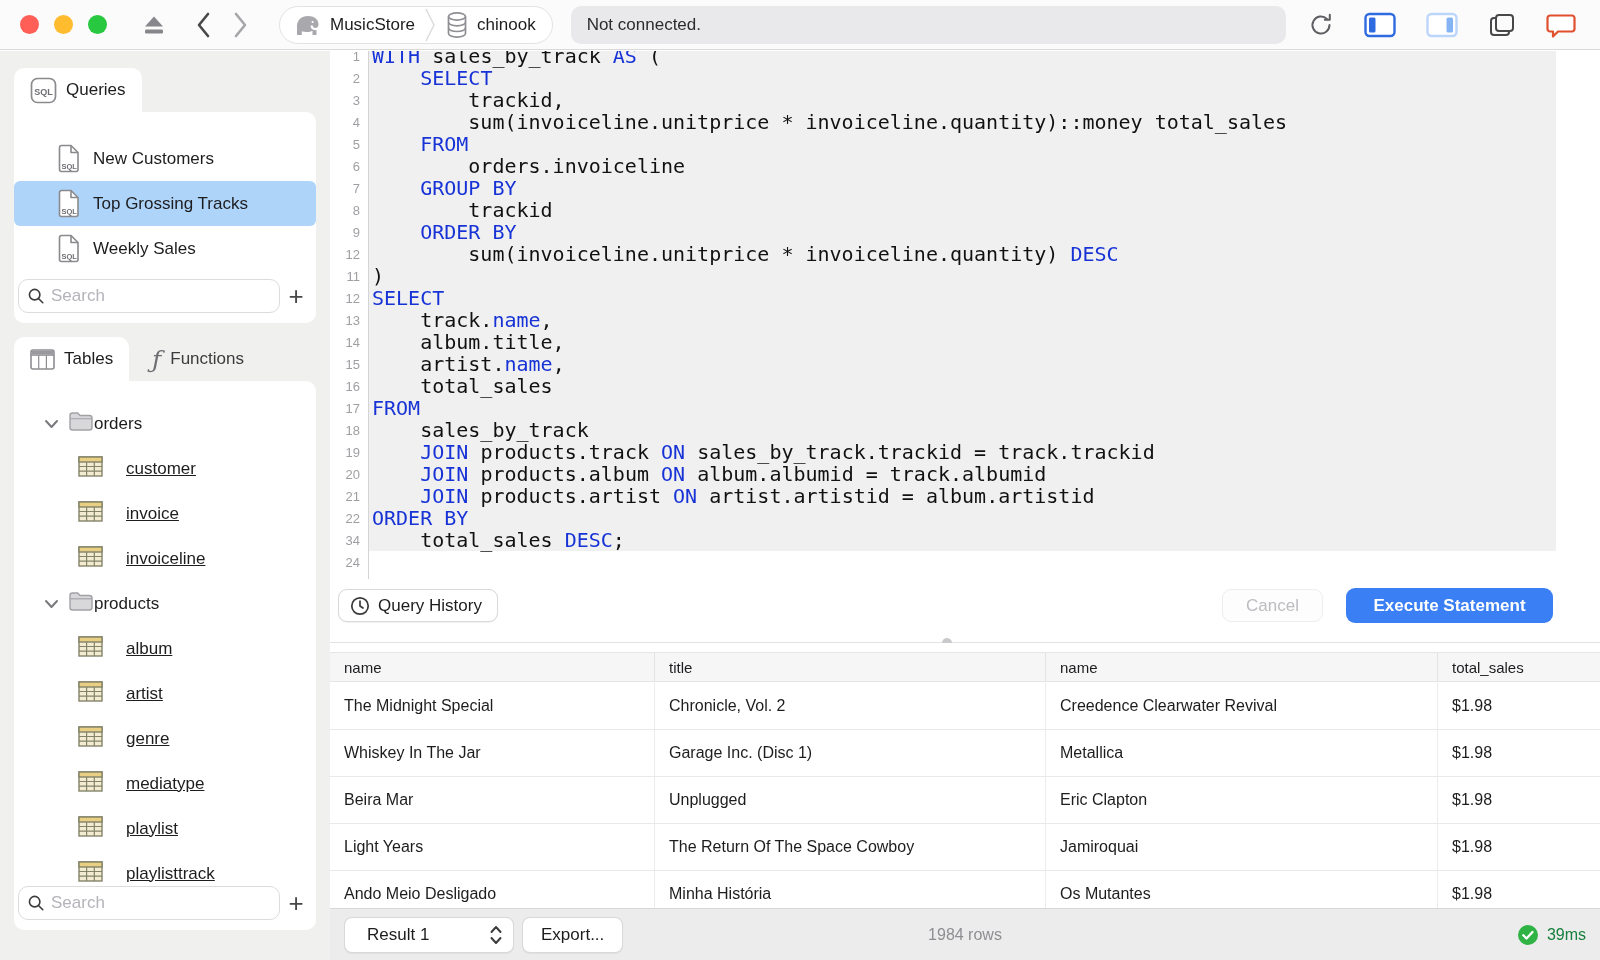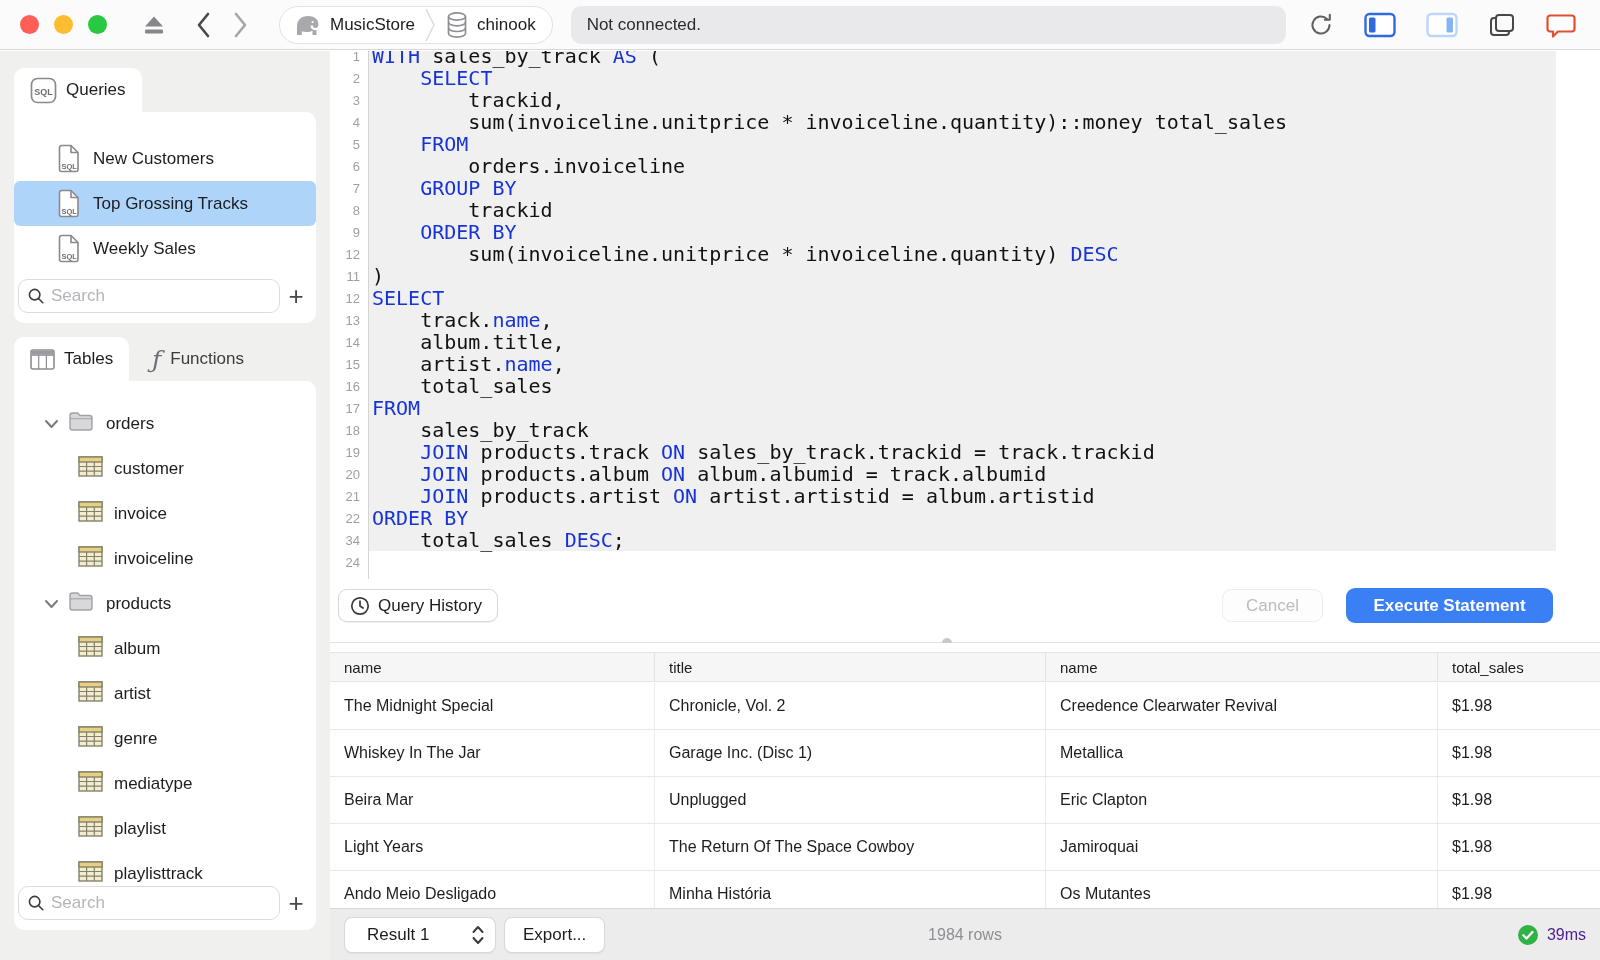--- a/index.html
+++ b/index.html
@@ -31,23 +31,23 @@
   .panel { position:absolute; left:14px; width:302px; background:#fff; border-radius:0 10px 10px 10px; }
   .q-panel { top:61px; height:211px; }
   .s-panel { top:330px; height:549px; overflow:hidden; }
   .q-list { padding-top:24px; }
   .q-row { height:45px; display:flex; align-items:center; gap:12px; padding-left:44px; font-size:17px; cursor:default; }
   .q-row.selected { background:#aed4fa; border-radius:6px; }
   .tree { padding-top:20px; }
   .tree-row { height:45px; display:flex; align-items:center; font-size:17px; cursor:default; }
   .tree-row .chev { width:22px; display:flex; justify-content:center; margin-left:26px; }
   .tree-row.folder .icon { margin-left:6px; }
-  .tree-row.folder .lbl { margin-left:12px; }
+  .tree-row.folder .lbl { }
   .tree-row.table { padding-left:64px; }
-  .tree-row.table .lbl { margin-left:11px; }
+  .tree-row.table .lbl { margin-left:23px;text-decoration:underline; }
   .searchrow { position:absolute; left:4px; right:4px; bottom:6px; display:flex; align-items:center; background:#fff; padding:4px 0; }
   .searchbox { flex:1; height:34px; border:1px solid #dcdcde; border-radius:10px; background:#fff; display:flex; align-items:center; padding:0 8px; gap:6px; }
   .searchbox input { border:none; outline:none; width:100%; font-size:17px; font-family:inherit; color:#1d1d1f; background:transparent; }
   .searchbox input::placeholder { color:#b4b4ba; }
   .plus-btn { width:32px; background:none; border:none; font-size:26px; font-weight:300; color:#48484a; cursor:pointer; line-height:1; }
 
   
   .editor { position:absolute; left:330px; top:51px; right:0; height:591px; background:#fff; overflow:hidden; }
   .stmt-highlight { position:absolute; left:38px; top:-6px; width:1188px; height:506px; background:#f0f0f0; }
   .gutter-line { position:absolute; left:38px; top:0; height:528px; width:1px; background:#d4d4d4; }
@@ -69,25 +69,25 @@
   .results { position:absolute; left:330px; top:643px; right:0; bottom:52px; background:#fff; overflow:hidden; }
   .rheader { position:absolute; left:0; right:0; top:9px; height:30px; background:#f6f6f7; border-top:1px solid #e5e5e5; border-bottom:1px solid #e5e5e5; display:flex; }
   .hcell { display:flex; align-items:center; padding-left:14px; font-size:15px; color:#1d1d1f; border-right:1px solid #e3e3e4; cursor:pointer; }
   .rbody { position:absolute; left:0; right:0; top:40px; bottom:0;border-radius:14px; }
   .rrow { height:47px; display:flex; border-bottom:1px solid #e9e9e9; cursor:default; }
   .rcell { display:flex; align-items:center; padding-left:14px; font-size:16px; color:#1d1d1f; border-right:1px solid #ececec; overflow:hidden; white-space:nowrap; }
   .c0 { width:325px; flex:none; } .c1 { width:391px; flex:none; } .c2 { width:392px; flex:none; } .c3 { flex:1; border-right:none !important; }
 
   
   .bottombar { position:absolute; left:330px; right:0; bottom:0; height:52px; background:#ececec; border-top:1px solid #d7d7d7; display:flex; align-items:center; padding:0 14px; }
-  .result-btn { height:36px; width:152px; padding:0 10px 0 22px; justify-content:space-between; border-radius:8px; font-size:17px; }
+  .result-btn { height:36px; width:170px; padding:0 10px 0 22px; justify-content:space-between; border-radius:8px; font-size:17px; }
   .export-btn { height:36px; margin-left:8px; padding:0 18px; border-radius:8px; font-size:17px; }
   .rowcount { position:absolute; left:0; right:0; text-align:center; font-size:16px; color:#8e8e93; pointer-events:none; }
   .bb-right { margin-left:auto; display:flex; align-items:center; gap:8px; }
-  .duration { font-size:16px; color:#4c1d95; }
+  .duration { font-size:16px; color:#15803d; }
 
   .fn-glyph { font-family:"DejaVu Serif",serif; font-style:italic; font-size:25px; color:#6e6e73; line-height:1; }
 </style>
 </head>
 <body>
 
 <div class="window">
 
   <div class="toolbar">
     <div class="traffic">

